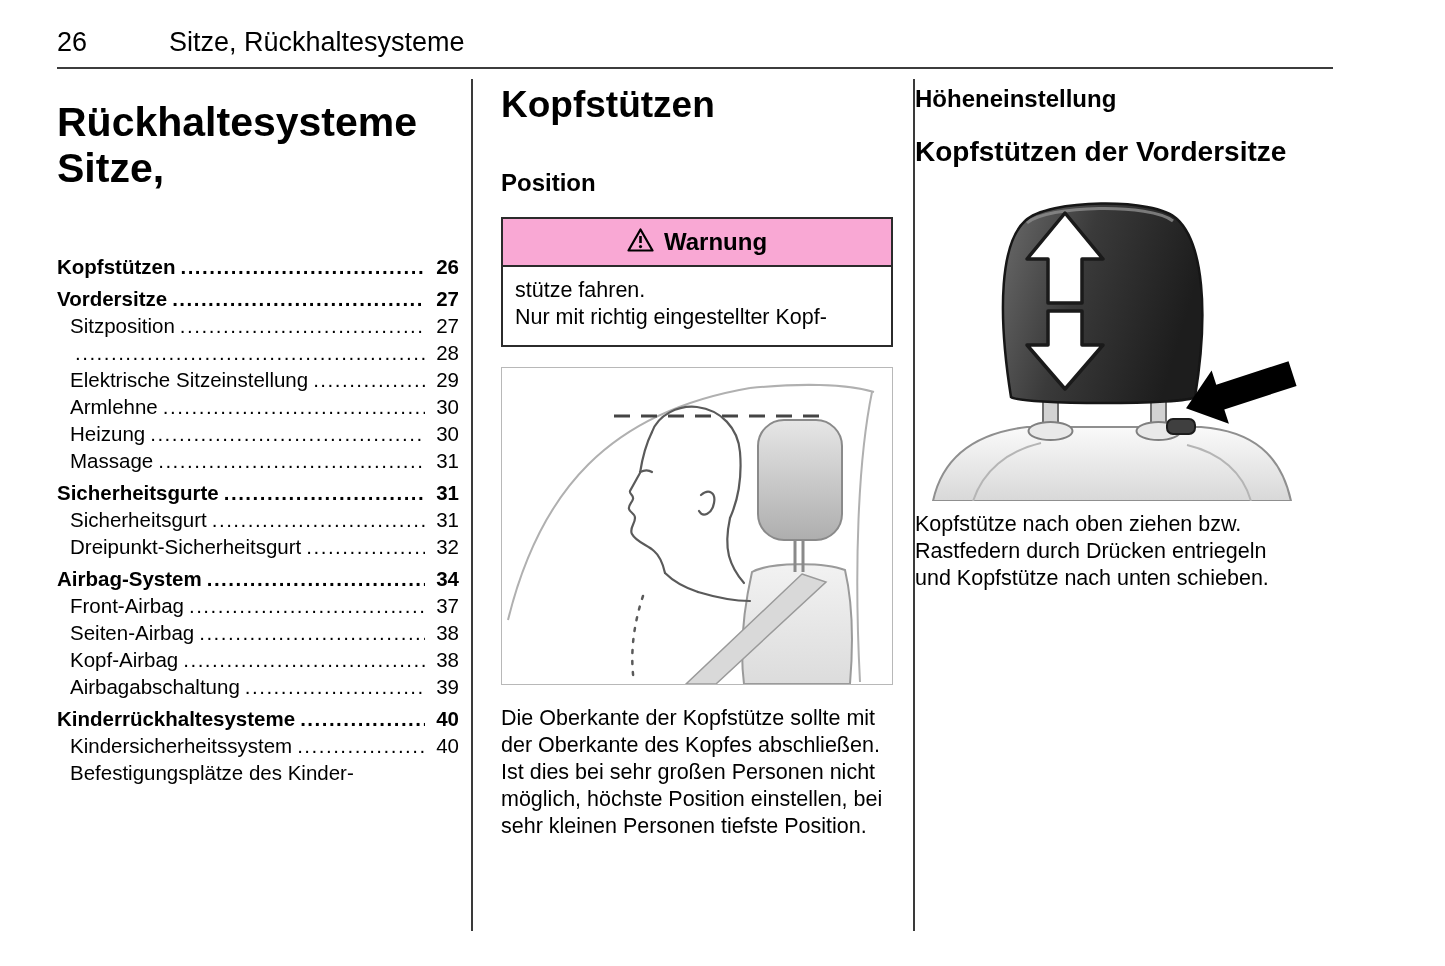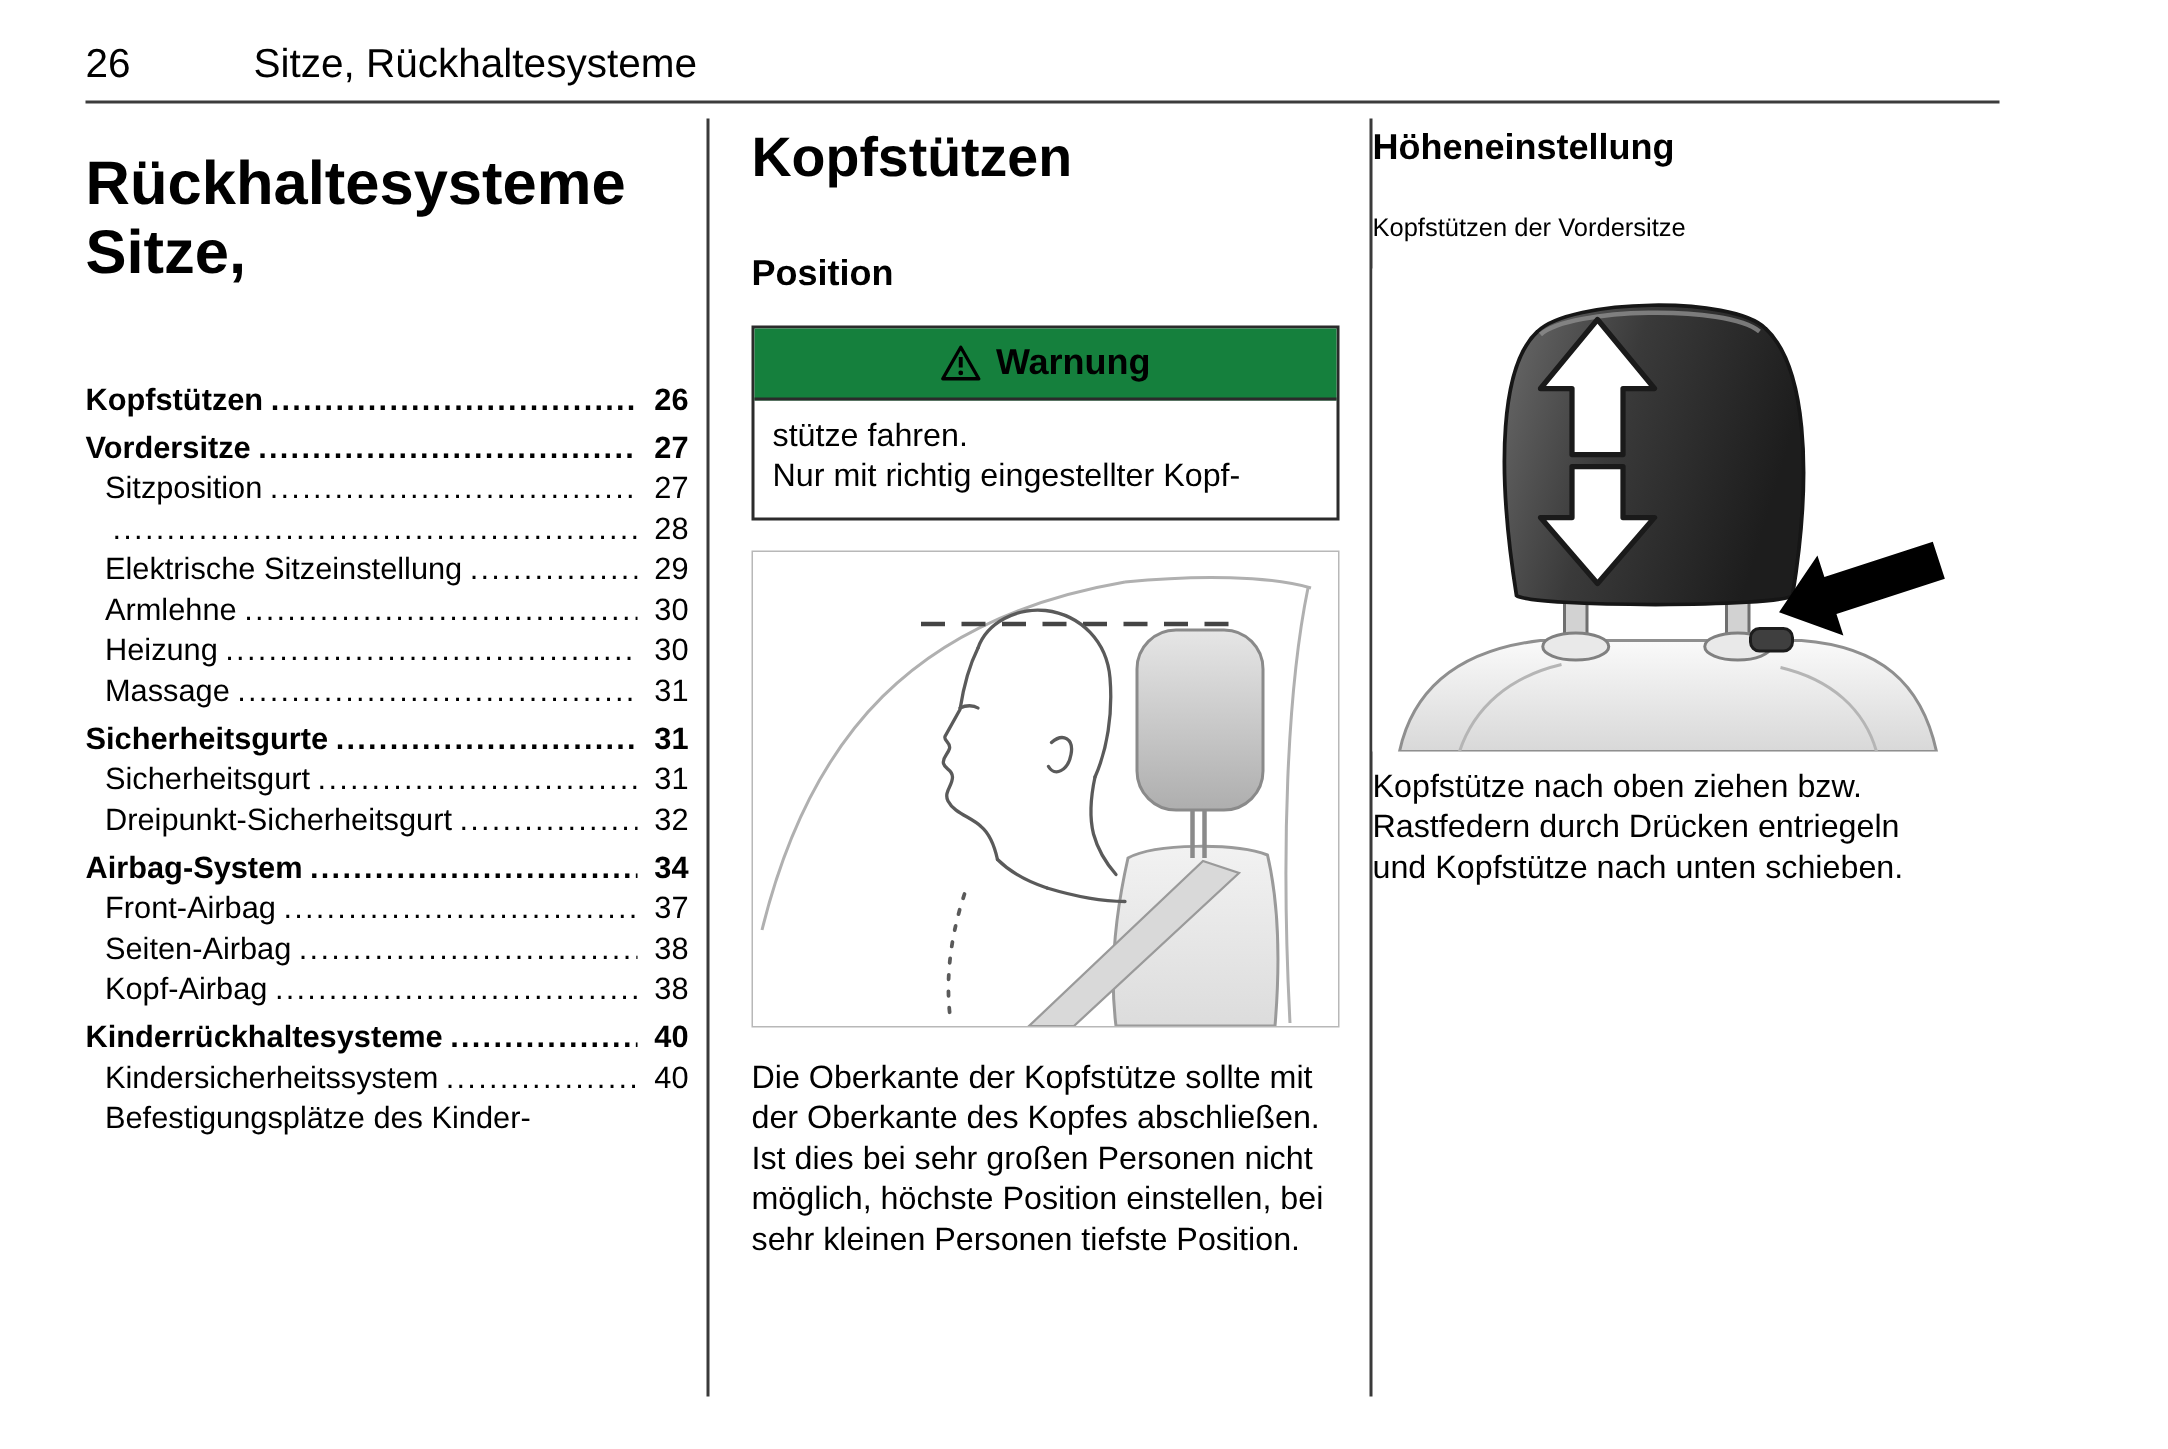--- a/index.html
+++ b/index.html
@@ -97,24 +97,24 @@
     line-height: 28px;
     font-weight: bold;
   }
   .warnbox {
     margin-top: 20px;
     border: 2px solid #2b2b2b;
     width: 392px;
   }
   .warn-head {
     display: flex;
-    align-items: center;
+    align-items: flex-start;
     justify-content: center;
     gap: 10px;
-    background: #15803d;
+    background: #f9a8d4;
     border-bottom: 2px solid #2b2b2b;
     padding: 9px 0;
     font-size: 24px;
     font-weight: bold;
   }
   .warn-icon { display: inline-flex; align-items: center; }
   .warn-body {
     padding: 10px 12px 14px;
     font-size: 21.5px;
     line-height: 27px;
@@ -126,23 +126,23 @@
     margin: 20px 0 0;
     width: 392px;
     font-size: 21.5px;
     line-height: 27px;
   }
 
   
   .right-heading { margin-top: 6px; }
   .minor-heading {
     margin: 26px 0 0;
-    font-size: 17px;
+    font-size: 28px;
     line-height: 26px;
-    font-weight: normal;
+    font-weight: bold;
   }
   .col-right .body-text { margin-top: 10px; }
 </style>
 </head>
 <body>
 
 <div class="page">
 
   <div class="header">
     <span class="pnum">26</span>
@@ -224,20 +224,25 @@
           </div>
           <div class="toc-row sub">
             <span class="toc-label">Seiten-Airbag</span>
             <span class="toc-dots"></span>
             <span class="toc-page">38</span>
           </div>
           <div class="toc-row sub">
             <span class="toc-label">Kopf-Airbag</span>
             <span class="toc-dots"></span>
             <span class="toc-page">38</span>
+          </div>
+          <div class="toc-row sub">
+            <span class="toc-label">Airbagabschaltung</span>
+            <span class="toc-dots"></span>
+            <span class="toc-page">39</span>
           </div>
           <div class="toc-row main">
             <span class="toc-label">Kinderrückhaltesysteme</span>
             <span class="toc-dots"></span>
             <span class="toc-page">40</span>
           </div>
           <div class="toc-row sub">
             <span class="toc-label">Kindersicherheitssystem</span>
             <span class="toc-dots"></span>
             <span class="toc-page">40</span>

